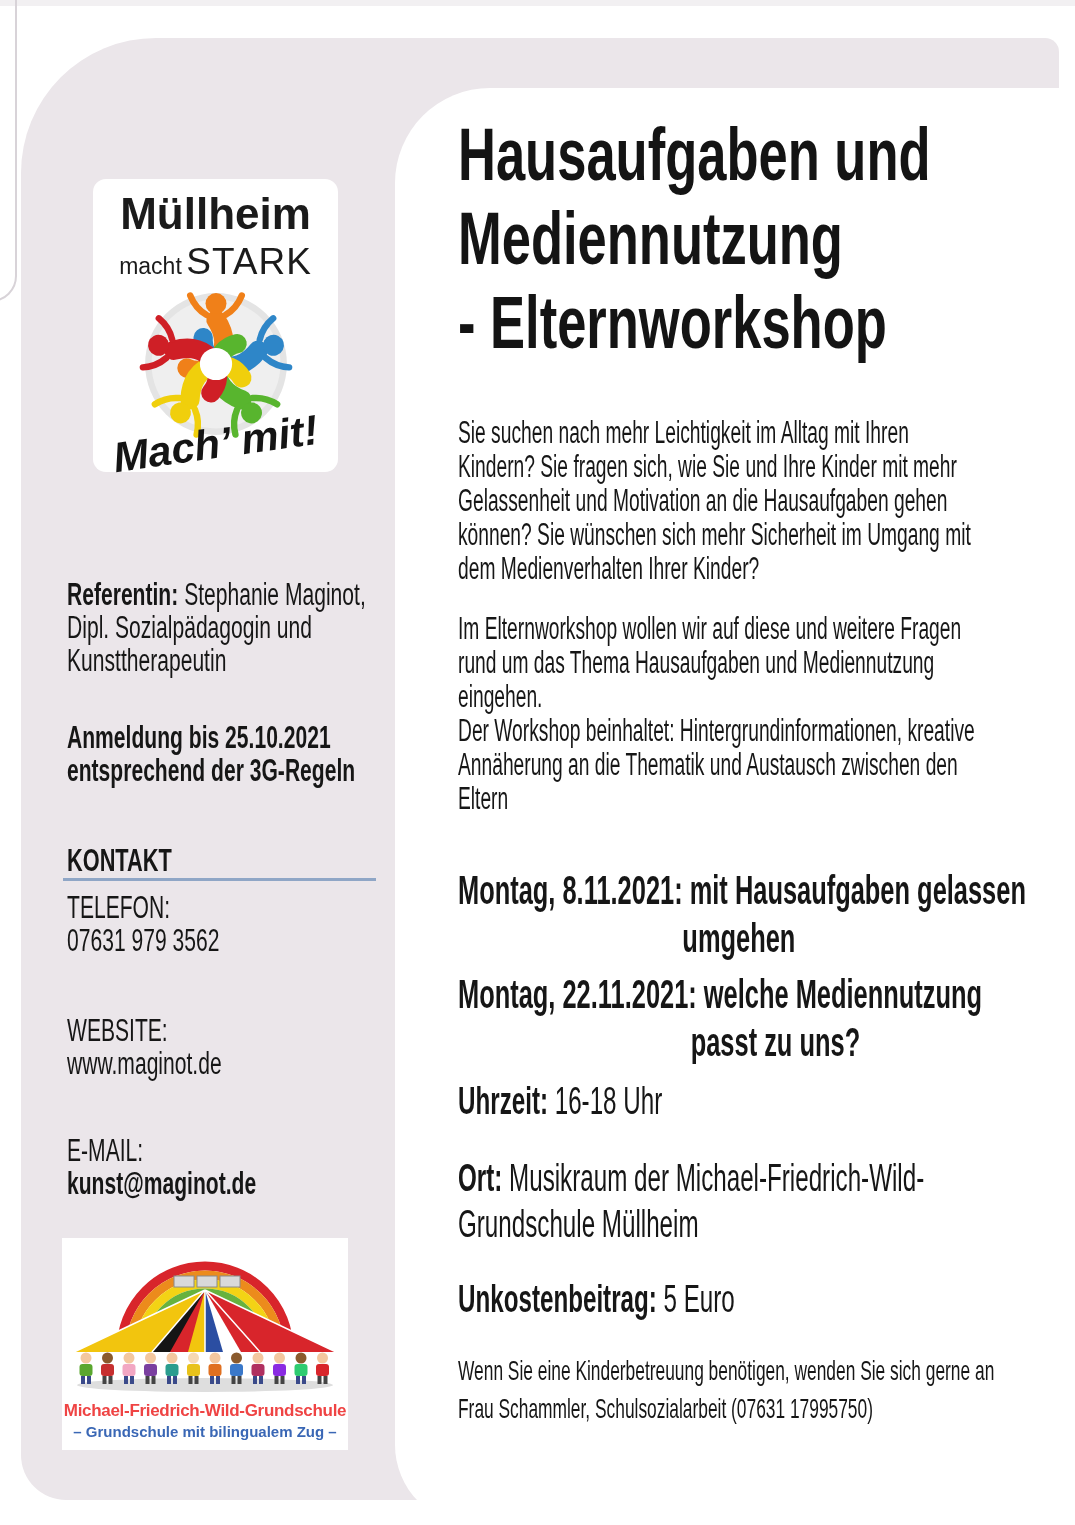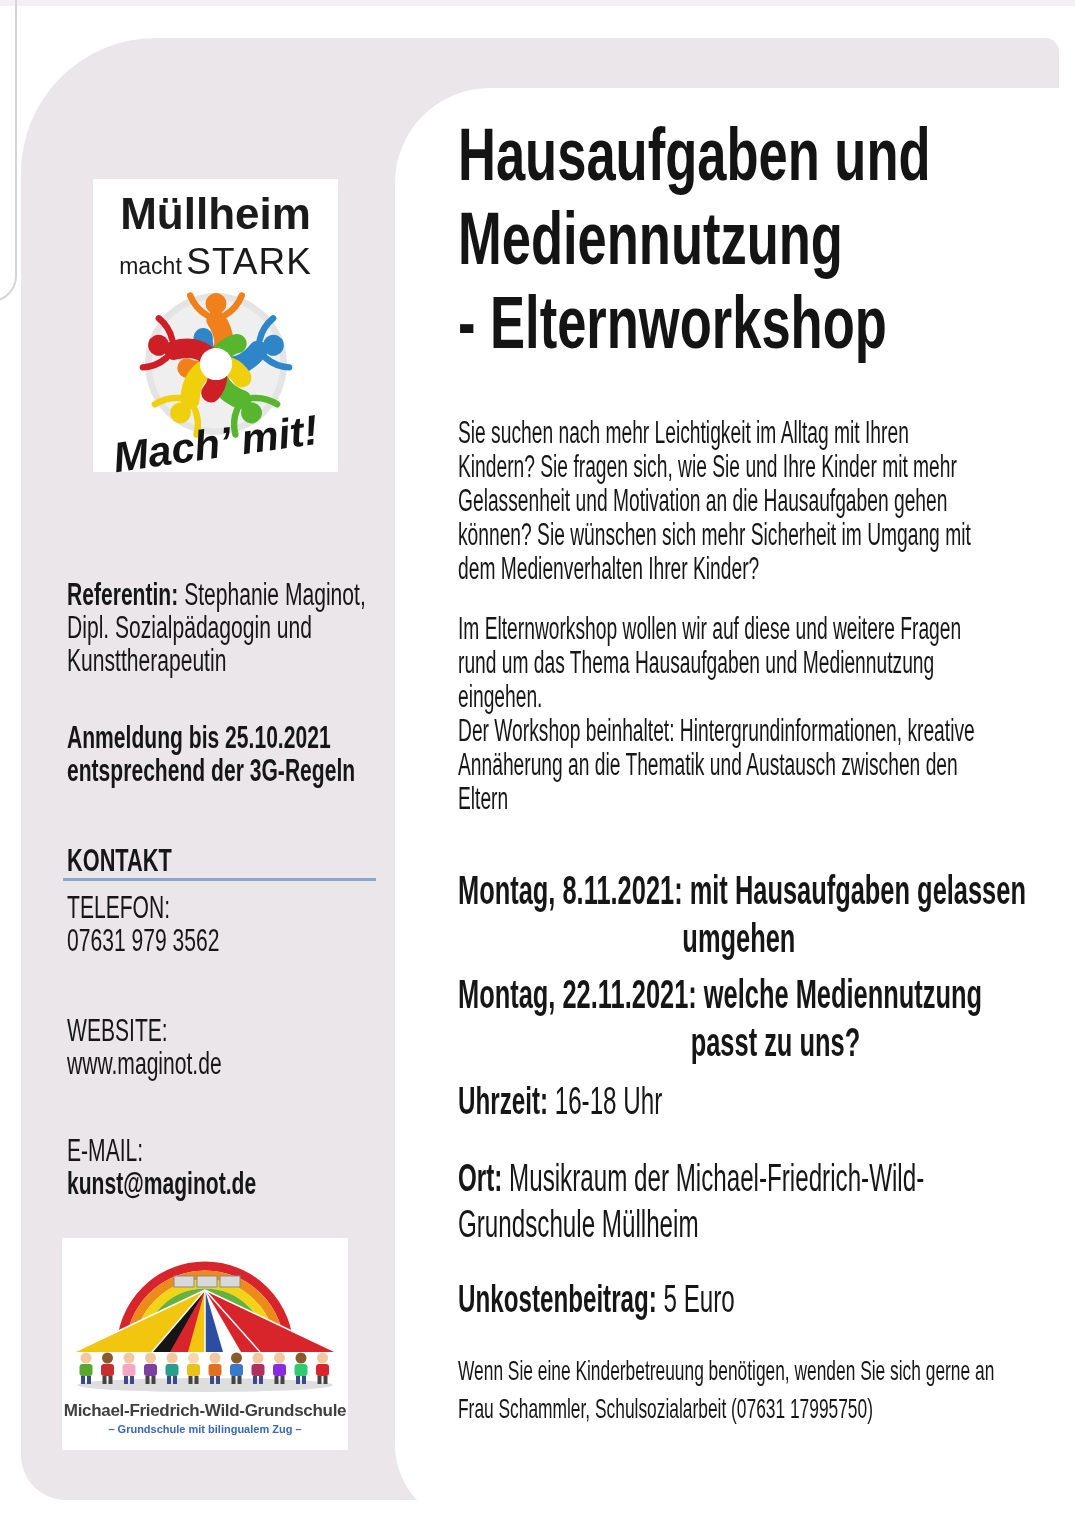--- a/index.html
+++ b/index.html
@@ -23,30 +23,30 @@
   .info b{font-weight:700;}
   .note{font-size:28px;line-height:38px;}
 
   .side{font-size:31px;line-height:33px;}
   .side b{font-weight:700;}
   .side-bold{font-weight:700;}
   .kontakt{font-size:32px;font-weight:700;line-height:34px;}
   .rule{left:63px;top:878px;width:313px;height:3px;background:#8fa6c6;}
 
   .card{background:#fff;}
-  .card1{left:93px;top:179px;width:245px;height:293px;text-align:center;}
+  .card1{left:93px;top:179px;width:245px;height:293px;text-align:center;border-radius:13px;}
   .mms-title{font-size:44px;font-weight:700;letter-spacing:0px;margin-top:10px;color:#1b1b1b;}
   .mms-sub{margin-top:2px;color:#1b1b1b;}
   .mms-macht{font-size:23px;font-weight:400;text-align:center;}
   .mms-stark{font-size:37px;font-weight:400;letter-spacing:1px;}
   .mms-tagline{position:absolute;left:0;bottom:4px;width:100%;text-align:center;
     font-size:42px;font-weight:700;font-style:italic;transform:rotate(-8deg);color:#141414;}
   .card2{left:62px;top:1238px;width:286px;height:212px;text-align:center;}
-  .school-name{font-size:17px;font-weight:700;letter-spacing:-.3px;color:#404040;margin-top:1px;}
-  .school-sub{font-size:11px;font-weight:700;color:#3a67b5;margin-top:2px;}
+  .school-name{font-size:17px;font-weight:700;letter-spacing:-.3px;color:#ef4444;margin-top:1px;}
+  .school-sub{font-size:15px;font-weight:700;color:#3a67b5;margin-top:2px;}
 </style>
 </head>
 <body>
 
 <div id="canvas">
 
   <div class="abs topstrip"></div>
   <div class="abs corner-line"></div>
   <div class="abs pink"></div>
   <div class="abs panel"></div>

